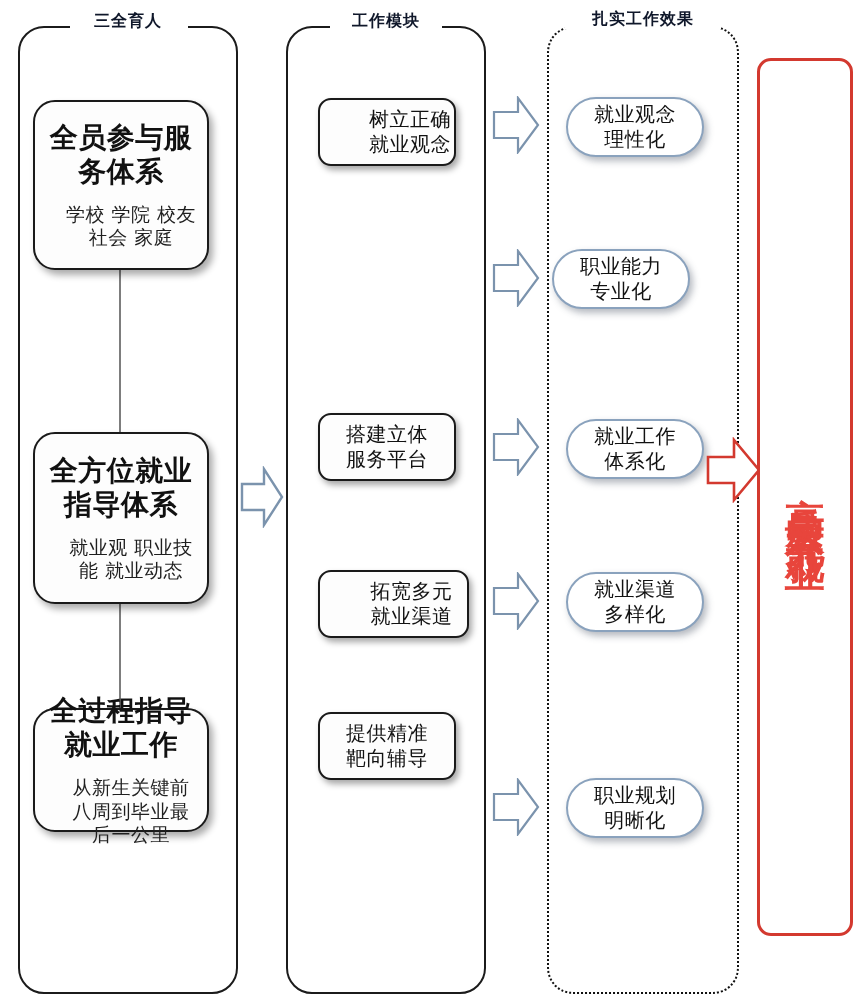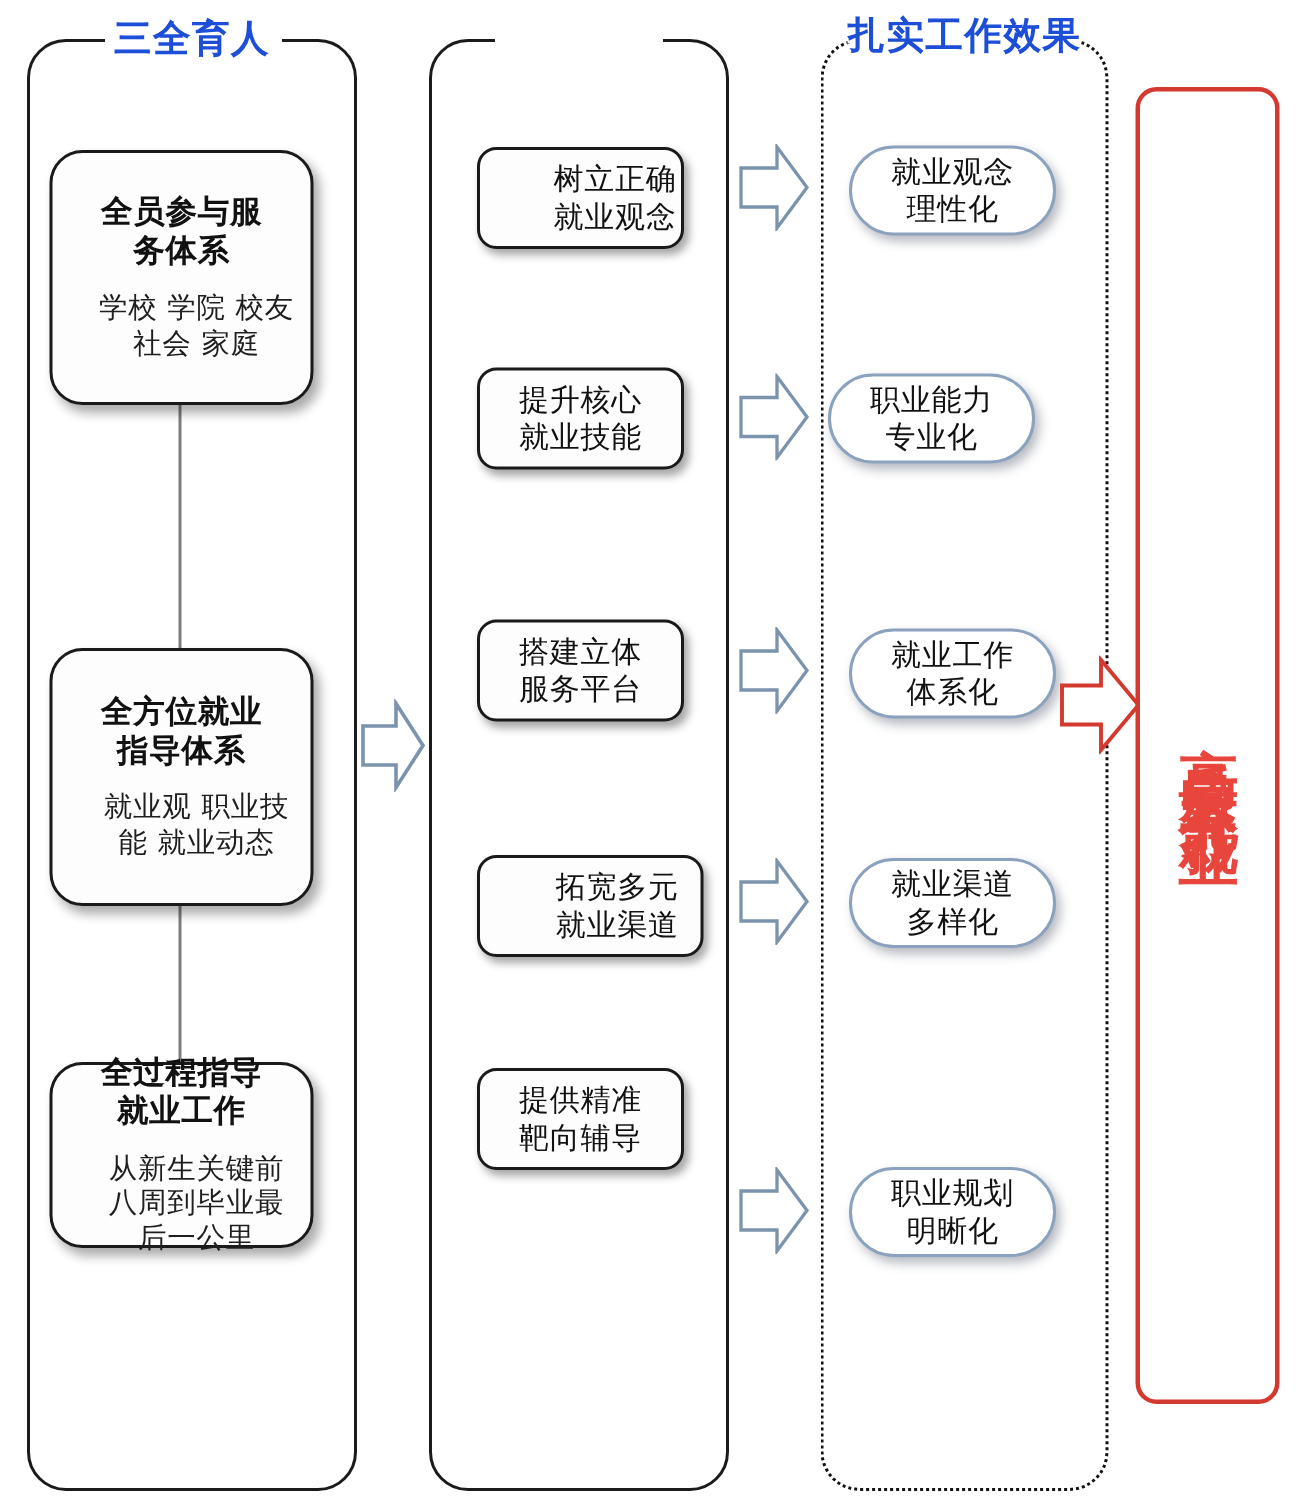--- a/index.html
+++ b/index.html
@@ -34,23 +34,23 @@
   .frame-notch{
     position:absolute;
     background:#ffffff;
     height:9px;
   }
 
   .col-title{
     position:absolute;
     text-align:center;
     font-weight:bold;
-    font-size:25px;
+    font-size:16px;
     letter-spacing:1px;
-    color:#1d4ed8;
+    color:#0f172a;
     white-space:nowrap;
     line-height:1;
   }
 
   
   .pillar{
     position:absolute;
     box-sizing:border-box;
     border:2.5px solid #1a1a1a;
     border-radius:22px;
@@ -58,21 +58,21 @@
     box-shadow:4px 5px 7px rgba(0,0,0,0.33);
     display:flex;
     flex-direction:column;
     align-items:center;
     justify-content:center;
     text-align:center;
     padding:6px 6px;
   }
   .pillar .p-title{
     font-weight:bold;
-    font-size:21px;
+    font-size:28px;
     line-height:1.22;
     color:#111111;
     letter-spacing:0.5px;
   }
   .pillar .p-sub{
     font-size:19px;
     line-height:1.22;
     color:#1f1f1f;
     margin-top:14px;
     letter-spacing:0.5px;
@@ -159,20 +159,21 @@
   <div class="col-frame solid" style="left:18px;top:26px;width:220px;height:968px;"></div>
   <div class="frame-notch" style="left:70px;top:21px;width:118px;"></div>
 
   <div class="col-frame solid" style="left:286px;top:26px;width:200px;height:968px;"></div>
   <div class="frame-notch" style="left:330px;top:21px;width:112px;"></div>
 
   <div class="col-frame dotted" style="left:547px;top:26px;width:192px;height:968px;"></div>
   <div class="frame-notch" style="left:565px;top:20px;width:156px;"></div>
 
   <div class="col-title" style="left:18px;top:13px;width:220px;">三全育人</div>
+  <div class="col-title" style="left:286px;top:13px;width:200px;">工作模块</div>
   <div class="col-title" style="left:547px;top:11px;width:192px;">扎实工作效果</div>
 
   <div class="connector" style="left:119px;top:266px;height:166px;"></div>
   <div class="connector" style="left:119px;top:603px;height:146px;"></div>
 
   <div class="pillar" style="left:33px;top:100px;width:176px;height:170px;">
     <div class="p-title">全员参与服<br>务体系</div>
     <div class="p-sub">学校 学院 校友<br>社会 家庭</div>
   </div>
 
@@ -188,23 +189,20 @@
 
   <div class="arrow" style="left:240px;top:466px;width:44px;height:62px;">
     <svg viewBox="0 0 44 62" preserveAspectRatio="none">
       <polygon points="2,18 24,18 24,3 42,31 24,59 24,44 2,44" fill="#ffffff" stroke="#7b93ad" stroke-width="2.4" stroke-linejoin="miter"></polygon>
     </svg>
   </div>
 
   <div class="module" style="left:318px;top:98px;width:138px;height:68px;padding-left:46px;">
     <div class="m-text">树立正确<br>就业观念</div>
   </div>
-  <div class="module" style="left:318px;top:245px;width:138px;height:68px;">
-    <div class="m-text">提升核心<br>就业技能</div>
-  </div>
   <div class="module" style="left:318px;top:413px;width:138px;height:68px;">
     <div class="m-text">搭建立体<br>服务平台</div>
   </div>
   <div class="module" style="left:318px;top:570px;width:151px;height:68px;padding-left:36px;">
     <div class="m-text">拓宽多元<br>就业渠道</div>
   </div>
   <div class="module" style="left:318px;top:712px;width:138px;height:68px;">
     <div class="m-text">提供精准<br>靶向辅导</div>
   </div>
 

